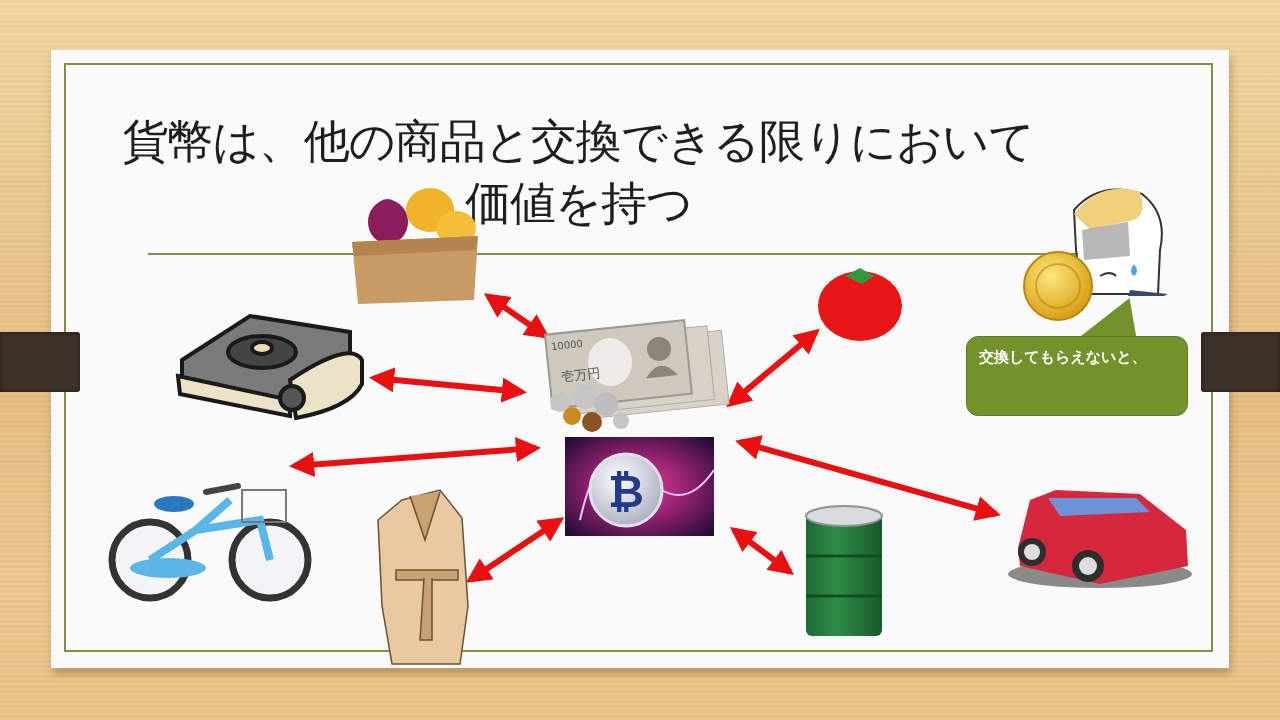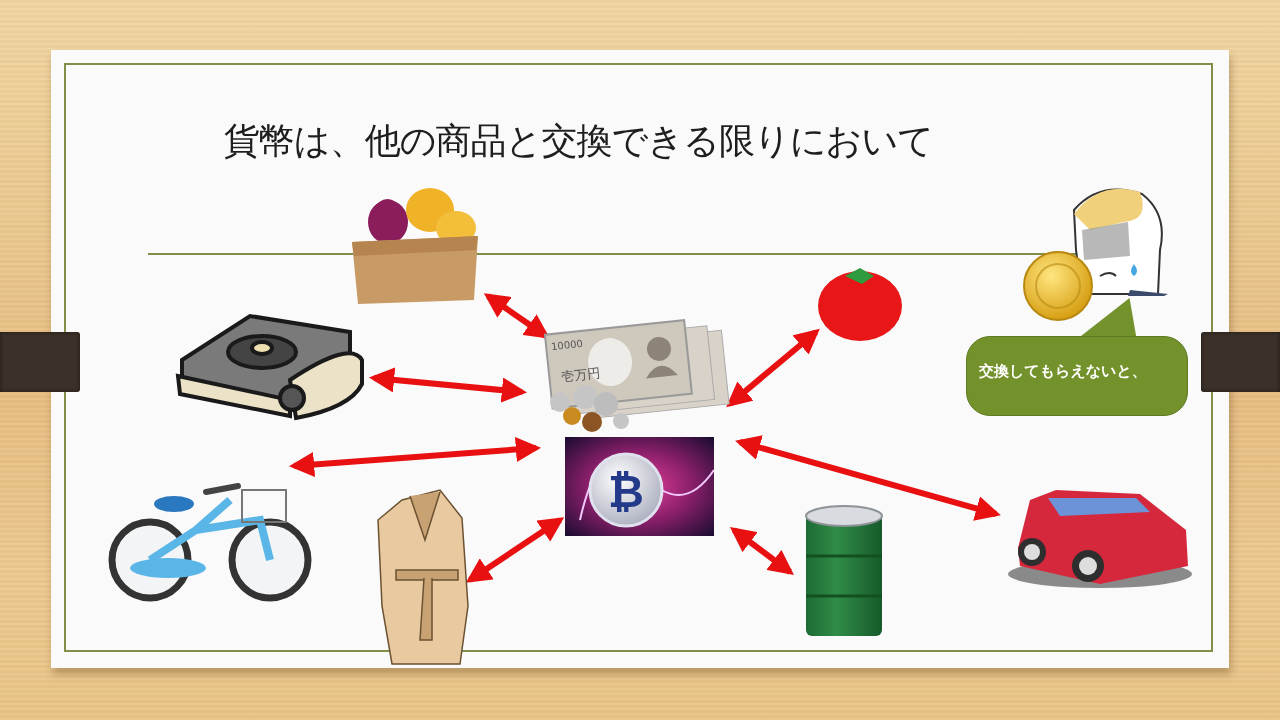--- a/index.html
+++ b/index.html
@@ -15,54 +15,55 @@
   .paper {
     position:absolute; left:51px; top:50px; width:1178px; height:618px;
     background:#fafafa; box-shadow: 2px 6px 8px rgba(90,60,20,0.35);
   }
   .inner-border {
     position:absolute; left:13px; top:13px; width:1149px; height:589px;
     border:2px solid #7f8f47; box-sizing:border-box;
   }
   .title {
     position:absolute; left:0; top:60px; width:1055px; text-align:center;
-    font-size:36px; line-height:62px; color:#1e1e1e; letter-spacing:-1px;
+    font-size:46px; line-height:62px; color:#1e1e1e; letter-spacing:-1px;
   }
   .title-rule {
     position:absolute; left:97px; top:203px; width:982px; height:2px; background:#7f8f47;
   }
   .clip {
     position:absolute; height:60px; top:332px; background:#3b3129;
     box-shadow: inset 0 0 4px rgba(0,0,0,0.5);
   }
   .clip.left { left:0; width:80px; border-radius:0 3px 3px 0; }
   .clip.right { left:1201px; width:79px; border-radius:3px 0 0 3px; }
   svg.art { position:absolute; left:0; top:0; }
   .bubble {
     position:absolute; left:966px; top:336px; width:222px; height:80px;
-    background:#74922b; border-radius:24px; color:#fff; font-size:15px; font-weight:bold;
-    line-height:21px; padding:24px 8px 0 12px; box-sizing:border-box;
+    background:#74922b; border-radius:12px; color:#fff; font-size:15px; font-weight:bold;
+    line-height:21px; padding:10px 8px 0 12px; box-sizing:border-box;
     border:1px solid #5f7a20;
   }
   .bubble-tail {
     position:absolute; left:1090px; top:298px; width:0; height:0;
     border-left:28px solid transparent; border-right:30px solid transparent; border-bottom:40px solid #74922b;
     transform: skewX(-30deg);
   }
   .bubble span { display:block; white-space:nowrap; }
 </style>
 </head>
 <body>
 
 <div class="grain"></div>
 
 <div class="paper">
   <div class="inner-border"></div>
   <div class="title">
     <div>貨幣は、他の商品と交換できる限りにおいて</div>
+    <div>価値を持つ</div>
   </div>
   <div class="title-rule"></div>
 </div>
 
 <div class="clip left"></div>
 <div class="clip right"></div>
 
 <svg class="art" width="1280" height="720" viewBox="0 0 1280 720">
   <defs>
     <marker id="ah" viewBox="0 0 10 10" refX="8" refY="5" markerWidth="4.2" markerHeight="4.2" orient="auto-start-reverse">

